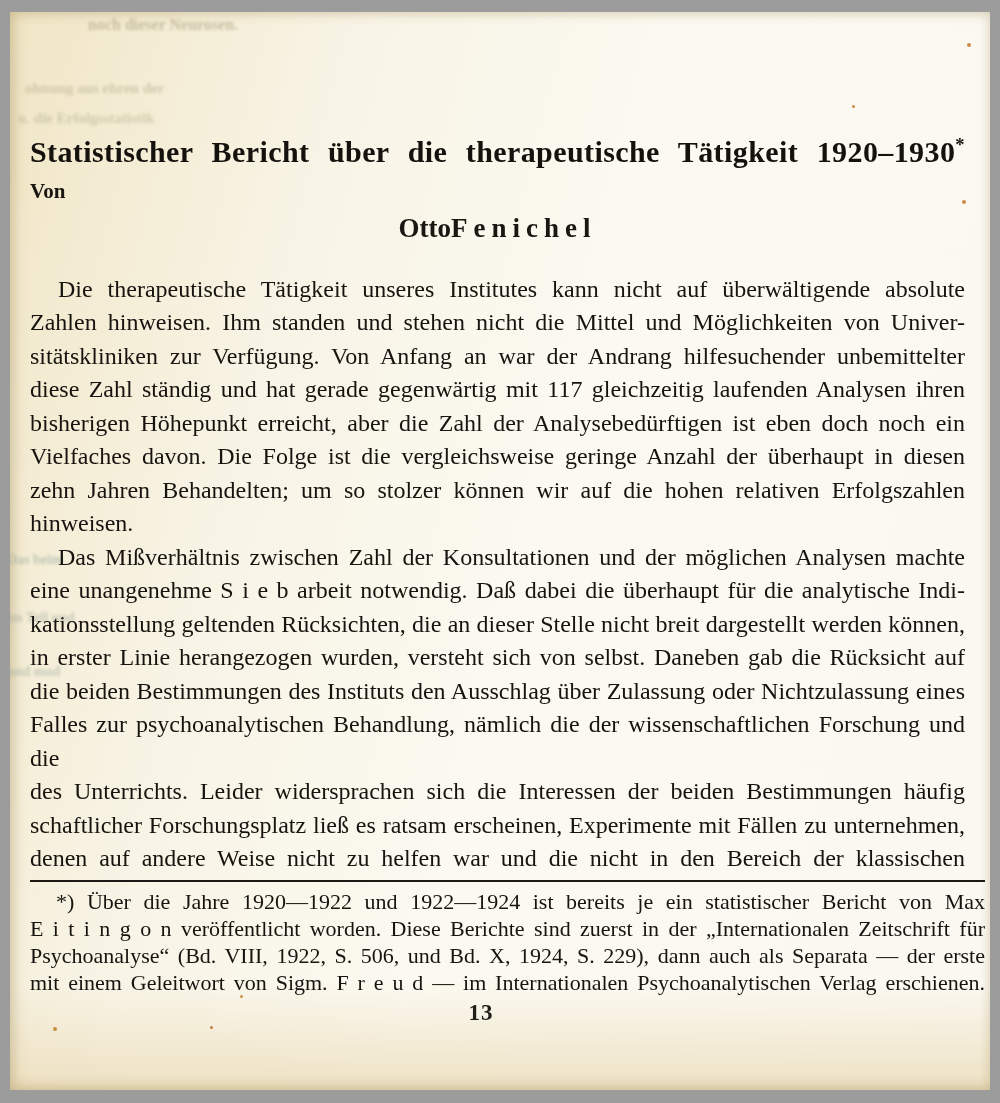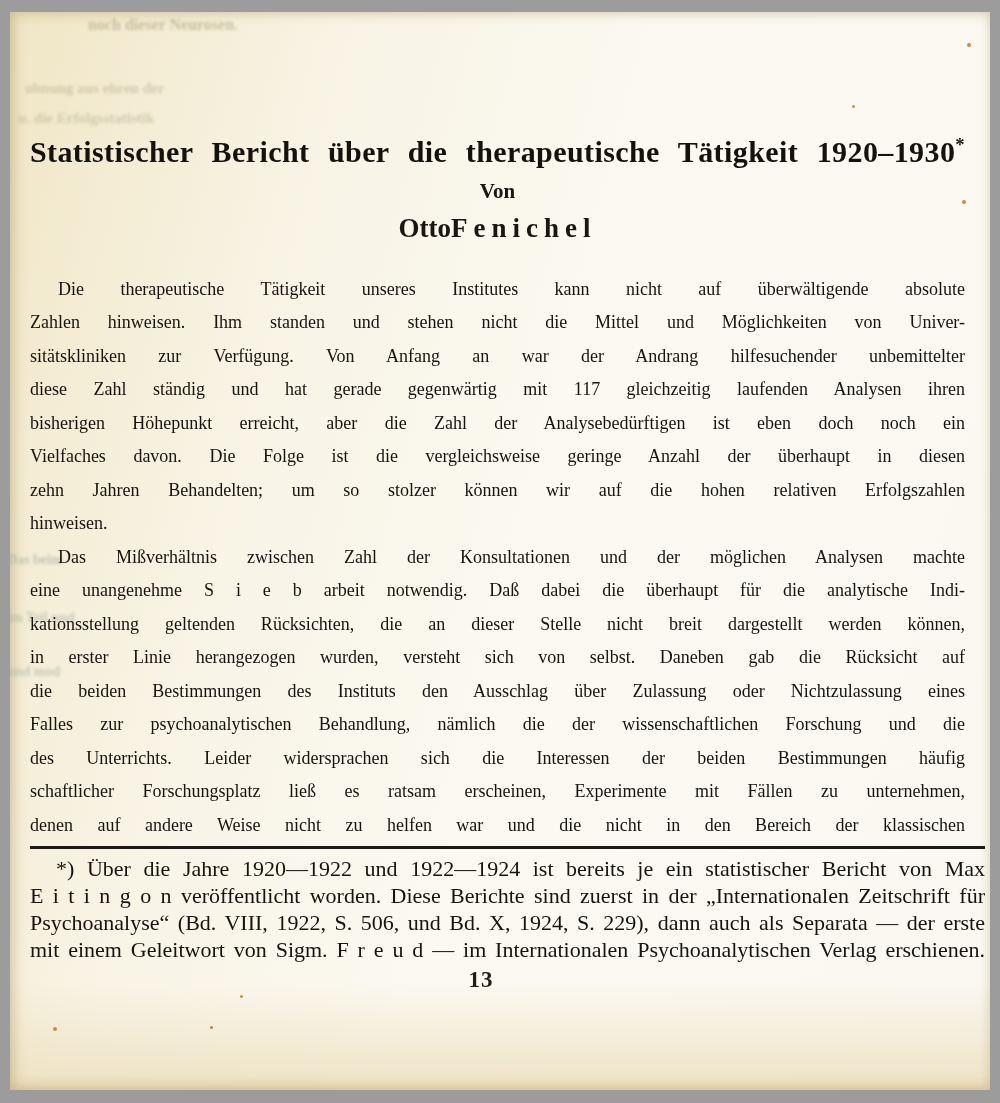--- a/index.html
+++ b/index.html
@@ -6,24 +6,24 @@
   .frame{position:relative;width:1000px;height:1103px;background:#9c9c9c;box-sizing:border-box;padding:12px 26px 13px 10px;font-family:"Liberation Serif","DejaVu Serif",serif;}
   .page{position:relative;width:980px;height:1078px;overflow:hidden;
     background:
       linear-gradient(to top, rgba(236,222,188,0.85) 0%, rgba(236,222,188,0) 10%),
       linear-gradient(105deg,#f0e6c6 0%,#f4ecd4 12%,#f8f4e6 28%,#fbf9f0 52%,#faf8f1 100%);
     box-shadow: inset 5px 0 14px rgba(150,120,60,0.20), inset 0 -4px 12px rgba(150,120,60,0.18), inset 0 4px 10px rgba(160,135,80,0.10);}
   .content{position:relative;padding:0 25px 0 20px;color:#1a1713;}
   .title{margin:121px 0 0 0;font-size:30px;line-height:1.25;font-weight:700;letter-spacing:0.4px;
     text-align:justify;text-align-last:justify;color:#15120e;}
   .title .mark{font-size:0.62em;vertical-align:super;font-weight:700;}
-  .byline{margin-top:8px;text-align:center;font-size:21px;font-weight:700;}
+  .byline{margin-top:8px;font-size:21px;font-weight:700;}
   .author{margin-top:9px;text-align:center;font-size:27px;font-weight:700;}
   .author .last{letter-spacing:6px;}
-  .bodytext{margin-top:29px;font-size:18px;color:#17130f;}
+  .bodytext{margin-top:29px;font-size:24px;color:#17130f;}
   .bl{line-height:33.5px;text-align:justify;text-align-last:justify;}
   .bl.ind{text-indent:28px;}
   .bl.noj{text-align-last:left;}
   .footrule{height:2.5px;background:#1d1a16;margin:4px -20px 0 0;}
   .footnote{margin:6px -20px 0 0;font-size:22px;color:#17130f;}
   .footnote .bl{line-height:27px;}
   .footnote .bl.ind{text-indent:26px;}
   .pagenum{margin-top:4px;padding-right:33px;text-align:center;font-size:23px;letter-spacing:1px;font-weight:700;color:#211d18;}
   
   .bleed-frag{position:absolute;font-weight:700;filter:blur(1.6px);pointer-events:none;}

